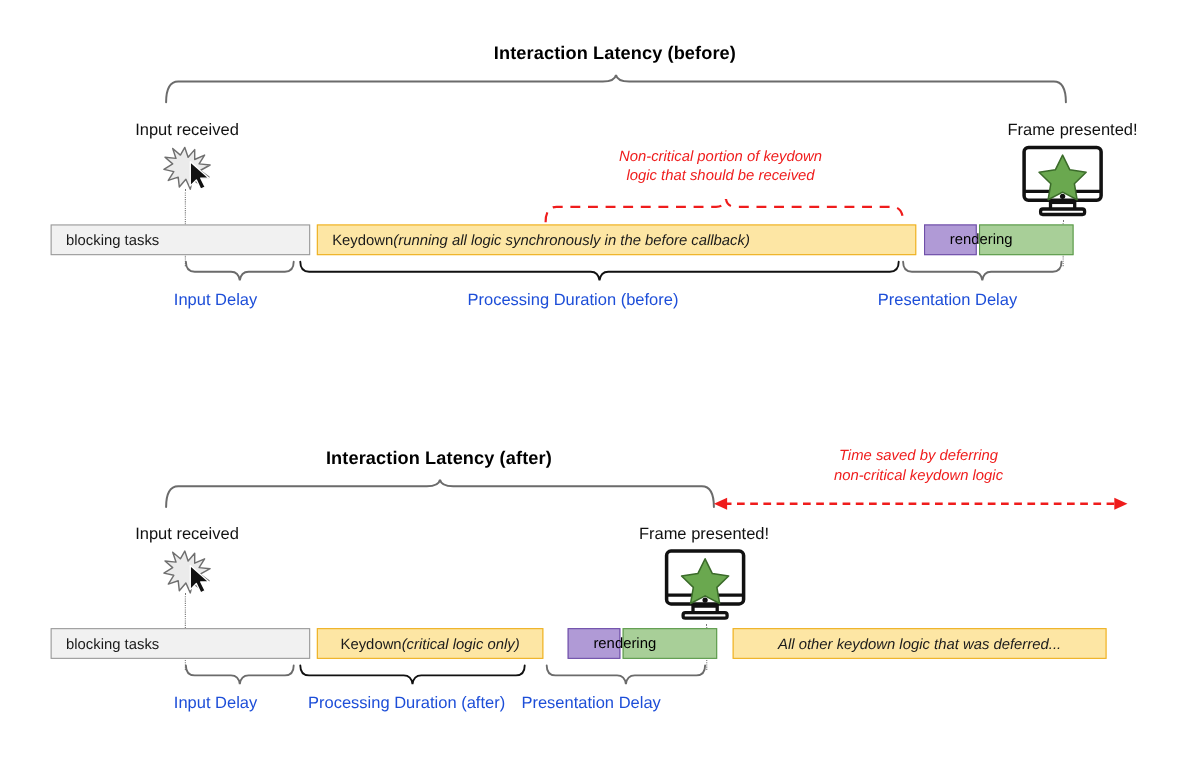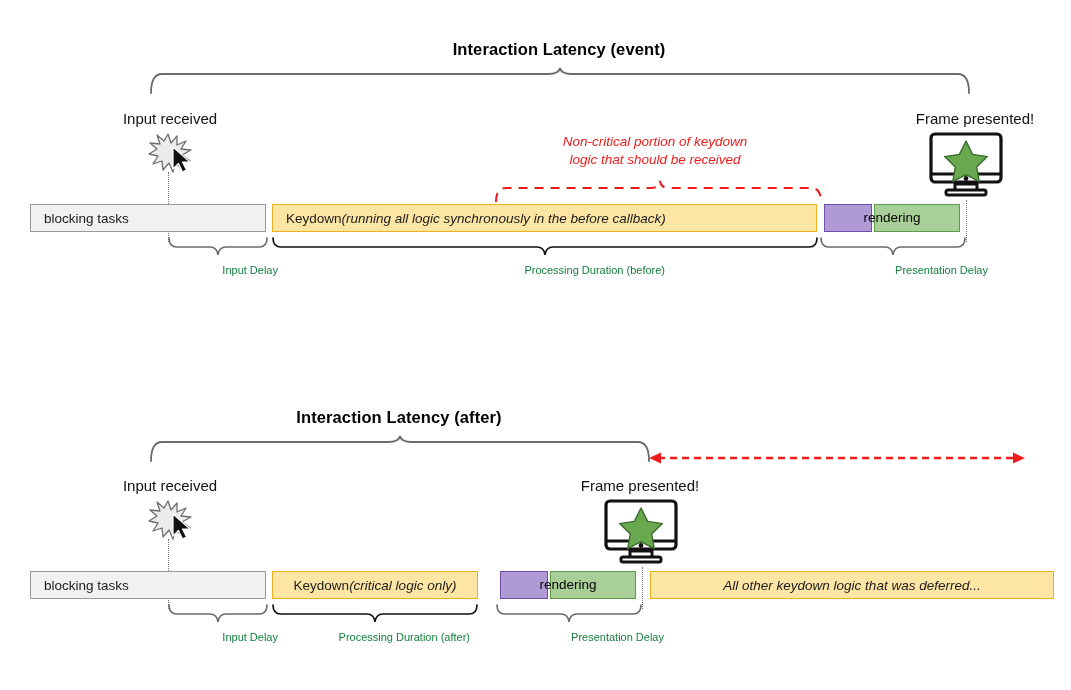--- a/index.html
+++ b/index.html
@@ -44,36 +44,37 @@
     font-size: 13.5px;
     font-weight: normal;
     font-style: italic;
     text-align: center;
     line-height: 1.32;
     white-space: nowrap;
   }
 
   
   .phase-label {
-    font-size: 11px;
-    color: #15803d;
-    text-align: right;
+    font-size: 15px;
+    color: #1d4ed8;
+    text-align: left;
     white-space: nowrap;
   }
 
   
   .bar {
     box-sizing: border-box;
     display: flex;
     align-items: center;
     height: 28px;
     font-size: 13.5px;
     border-width: 1.6px;
     border-style: solid;
     overflow: visible;
+    margin-left: 16px;
   }
   .bar-blocking {
     background: #f1f1f1;
     border-color: #9a9a9a;
     padding-left: 13px;
     color: #1a1a1a;
   }
   .bar-keydown {
     background: #fde6a4;
     border-color: #eeb020;
@@ -120,21 +121,21 @@
     width: 0;
   }
 
   svg { display: block; overflow: visible; }
 </style>
 </head>
 <body>
 
 <div id="stage">
 
-  <div class="abs section-title" style="left:150px; top:40px; width:818px;">Interaction Latency (event)</div>
+  <div class="abs section-title" style="left:150px; top:40px; width:818px;">Interaction Latency (before)</div>
 
   <svg class="abs" style="left:148px; top:68px;" width="824" height="26">
     <path d="M 3,25 Q 3,6 14,6 L 400,6 Q 411,6 412,0 Q 413,6 424,6 L 810,6 Q 821,6 821,25" fill="none" stroke="#6b6b6b" stroke-width="1.8" stroke-linecap="round"></path>
   </svg>
 
   <div class="abs caption" style="left:105px; top:110px; width:130px;">Input received</div>
 
   <svg class="abs" style="left:148px; top:130px;" width="48" height="48">
     <path d="M 20,4 L 23,13 L 29,6 L 29,15 L 38,11 L 33,19 L 43,20 L 34,25 L 42,31 L 32,30 L 35,39
              L 27,33 L 25,42 L 21,33 L 15,40 L 14,31 L 5,34 L 10,26 L 1,24 L 9,19 L 2,13 L 12,14 L 9,5 L 16,11 Z" fill="#ebebeb" stroke="#6f6f6f" stroke-width="1.3" stroke-linejoin="round"></path>
@@ -196,20 +197,24 @@
     <path d="M 1,0 Q 1,9 9,9 L 65,9 Q 72,9 73,17 Q 74,9 81,9 L 137,9 Q 145,9 145,0" fill="none" stroke="#6b6b6b" stroke-width="1.7" stroke-linecap="round"></path>
   </svg>
   <div class="abs phase-label" style="left:798px; top:264px; width:190px;">Presentation Delay</div>
 
   <div class="abs section-title" style="left:150px; top:408px; width:498px;">Interaction Latency (after)</div>
 
   <svg class="abs" style="left:148px; top:436px;" width="504" height="26">
     <path d="M 3,25 Q 3,6 14,6 L 240,6 Q 251,6 252,0 Q 253,6 264,6 L 490,6 Q 501,6 501,25" fill="none" stroke="#6b6b6b" stroke-width="1.8" stroke-linecap="round"></path>
   </svg>
 
+  <div class="abs red-note" style="left:670px; top:405px; width:330px;">
+    <div>Time saved by deferring</div>
+    <div>non-critical keydown logic</div>
+  </div>
 
   <svg class="abs" style="left:648px; top:448px;" width="380" height="20">
     <line x1="10" y1="10" x2="368" y2="10" stroke="#ef1c1c" stroke-width="2.4" stroke-dasharray="7,5"></line>
     <path d="M 1,10 L 13,4.5 L 13,15.5 Z" fill="#ef1c1c"></path>
     <path d="M 377,10 L 365,4.5 L 365,15.5 Z" fill="#ef1c1c"></path>
   </svg>
 
   <div class="abs caption" style="left:105px; top:477px; width:130px;">Input received</div>
 
   <svg class="abs" style="left:148px; top:497px;" width="48" height="48">
@@ -243,21 +248,21 @@
     <span>Keydown </span>
       <em>(critical logic only)</em>
   </div>
 
   <div class="abs bar bar-purple" style="left:500px; top:571px; width:48px;"></div>
 
   <div class="abs bar bar-green" style="left:550px; top:571px; width:86px;"></div>
 
   <div class="abs rendering-text" style="left:500px; top:571px; width:136px;">rendering</div>
 
-  <div class="abs bar bar-deferred" style="left:650px; top:571px; width:404px;">
+  <div class="abs bar bar-deferred" style="left:650px; top:571px; width:340px;">
     <span>All other keydown logic that was deferred...</span>
   </div>
 
   <svg class="abs" style="left:168px; top:605px;" width="100" height="22">
     <path d="M 1,0 Q 1,9 9,9 L 42,9 Q 49,9 50,17 Q 51,9 58,9 L 91,9 Q 99,9 99,0" fill="none" stroke="#6b6b6b" stroke-width="1.7" stroke-linecap="round"></path>
   </svg>
   <div class="abs phase-label" style="left:158px; top:631px; width:120px;">Input Delay</div>
 
   <svg class="abs" style="left:272px; top:605px;" width="206" height="22">
     <path d="M 1,0 Q 1,9 9,9 L 95,9 Q 102,9 103,17 Q 104,9 111,9 L 197,9 Q 205,9 205,0" fill="none" stroke="#111" stroke-width="1.7" stroke-linecap="round"></path>

